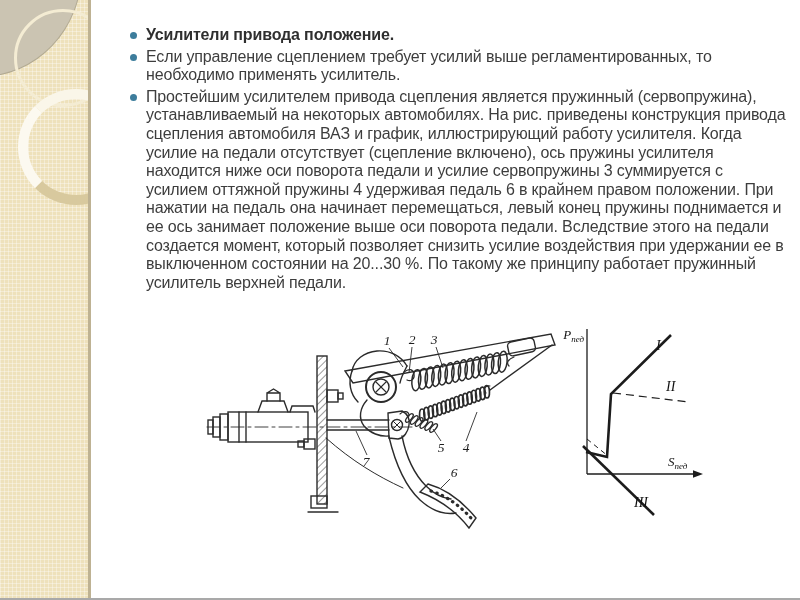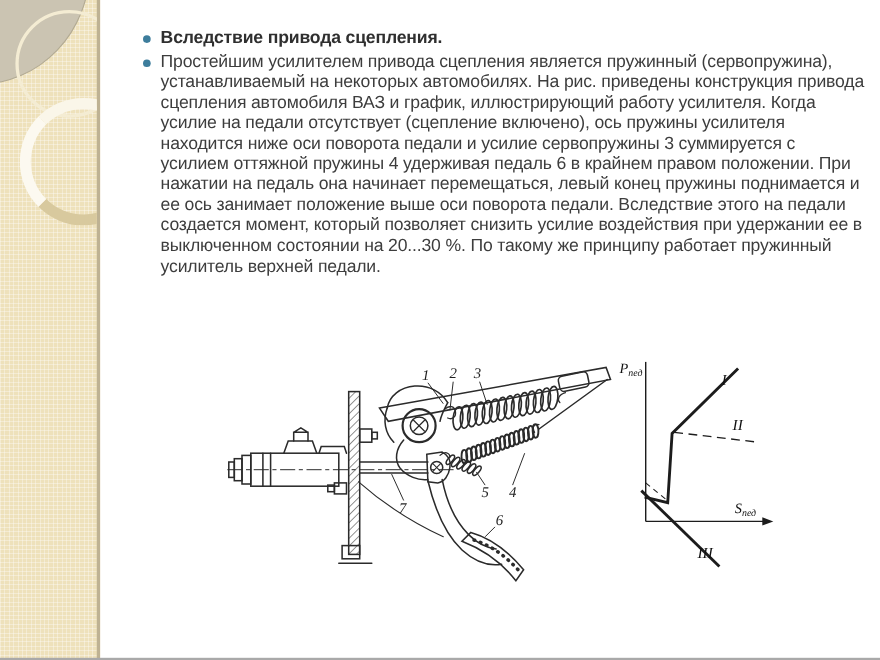--- a/index.html
+++ b/index.html
@@ -43,21 +43,22 @@
 
 <div class="slide">
 
   <div class="sidebar">
     <div class="deco-gray"></div>
     <div class="deco-circle-thin"></div>
     <div class="deco-ring"></div>
   </div>
 
   <ul class="bullets">
-    <li class="b-bold">Вследствие привода сцепления.</li>
+    <li class="b-bold">Усилители привода положение.</li>
+    <li>Если управление сцеплением требует усилий выше регламентированных, то необходимо применять усилитель.</li>
     <li>Простейшим усилителем привода сцепления является пружинный (сервопружина), устанавливаемый на некоторых автомобилях. На рис. приведены конструкция привода сцепления автомобиля ВАЗ и график, иллюстрирующий работу усилителя. Когда усилие на педали отсутствует (сцепление включено), ось пружины усилителя находится ниже оси поворота педали и усилие сервопружины 3 суммируется с усилием оттяжной пружины 4 удерживая педаль 6 в крайнем правом положении. При нажатии на педаль она начинает перемещаться, левый конец пружины поднимается и ее ось занимает положение выше оси поворота педали. Вследствие этого на педали создается момент, который позволяет снизить усилие воздействия при удержании ее в выключенном состоянии на 20...30 %. По такому же принципу работает пружинный усилитель верхней педали.</li>
   </ul>
 
   <svg class="fig" style="left:185px;top:325px;" width="395" height="240" viewBox="185 325 395 240">
     <defs>
       <pattern id="hatch" width="5" height="5" patternUnits="userSpaceOnUse" patternTransform="rotate(45)">
         <line x1="0" y1="0" x2="0" y2="5" stroke="#3a3a3a" stroke-width="1"></line>
       </pattern>
     </defs>
 

